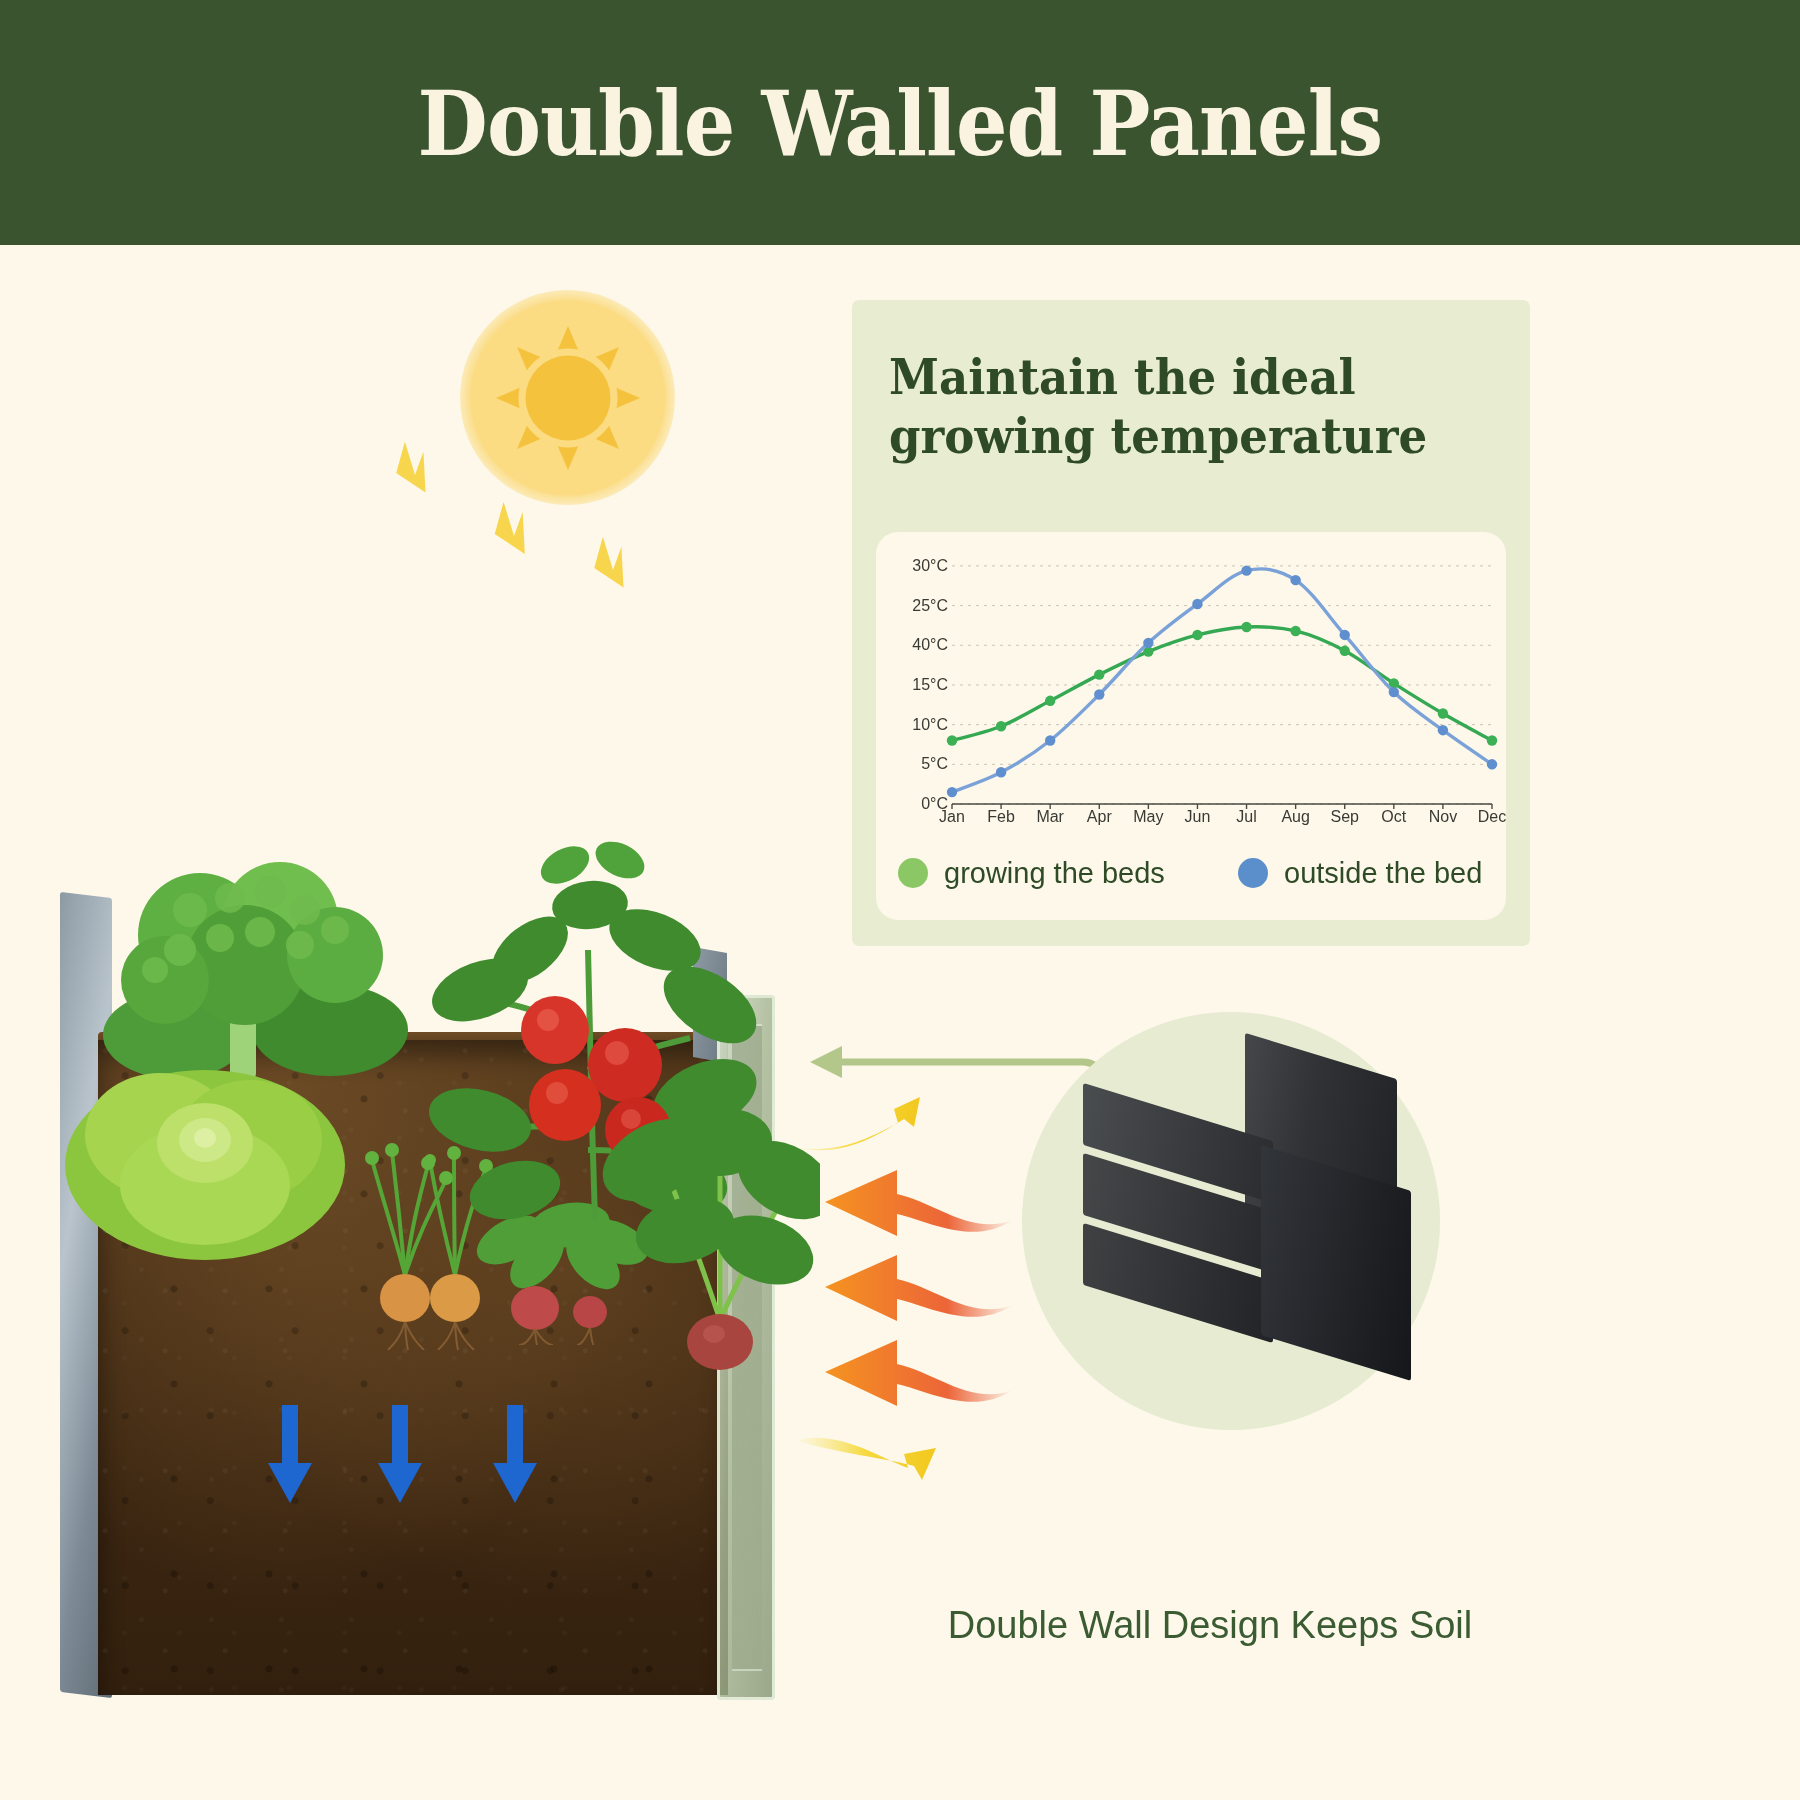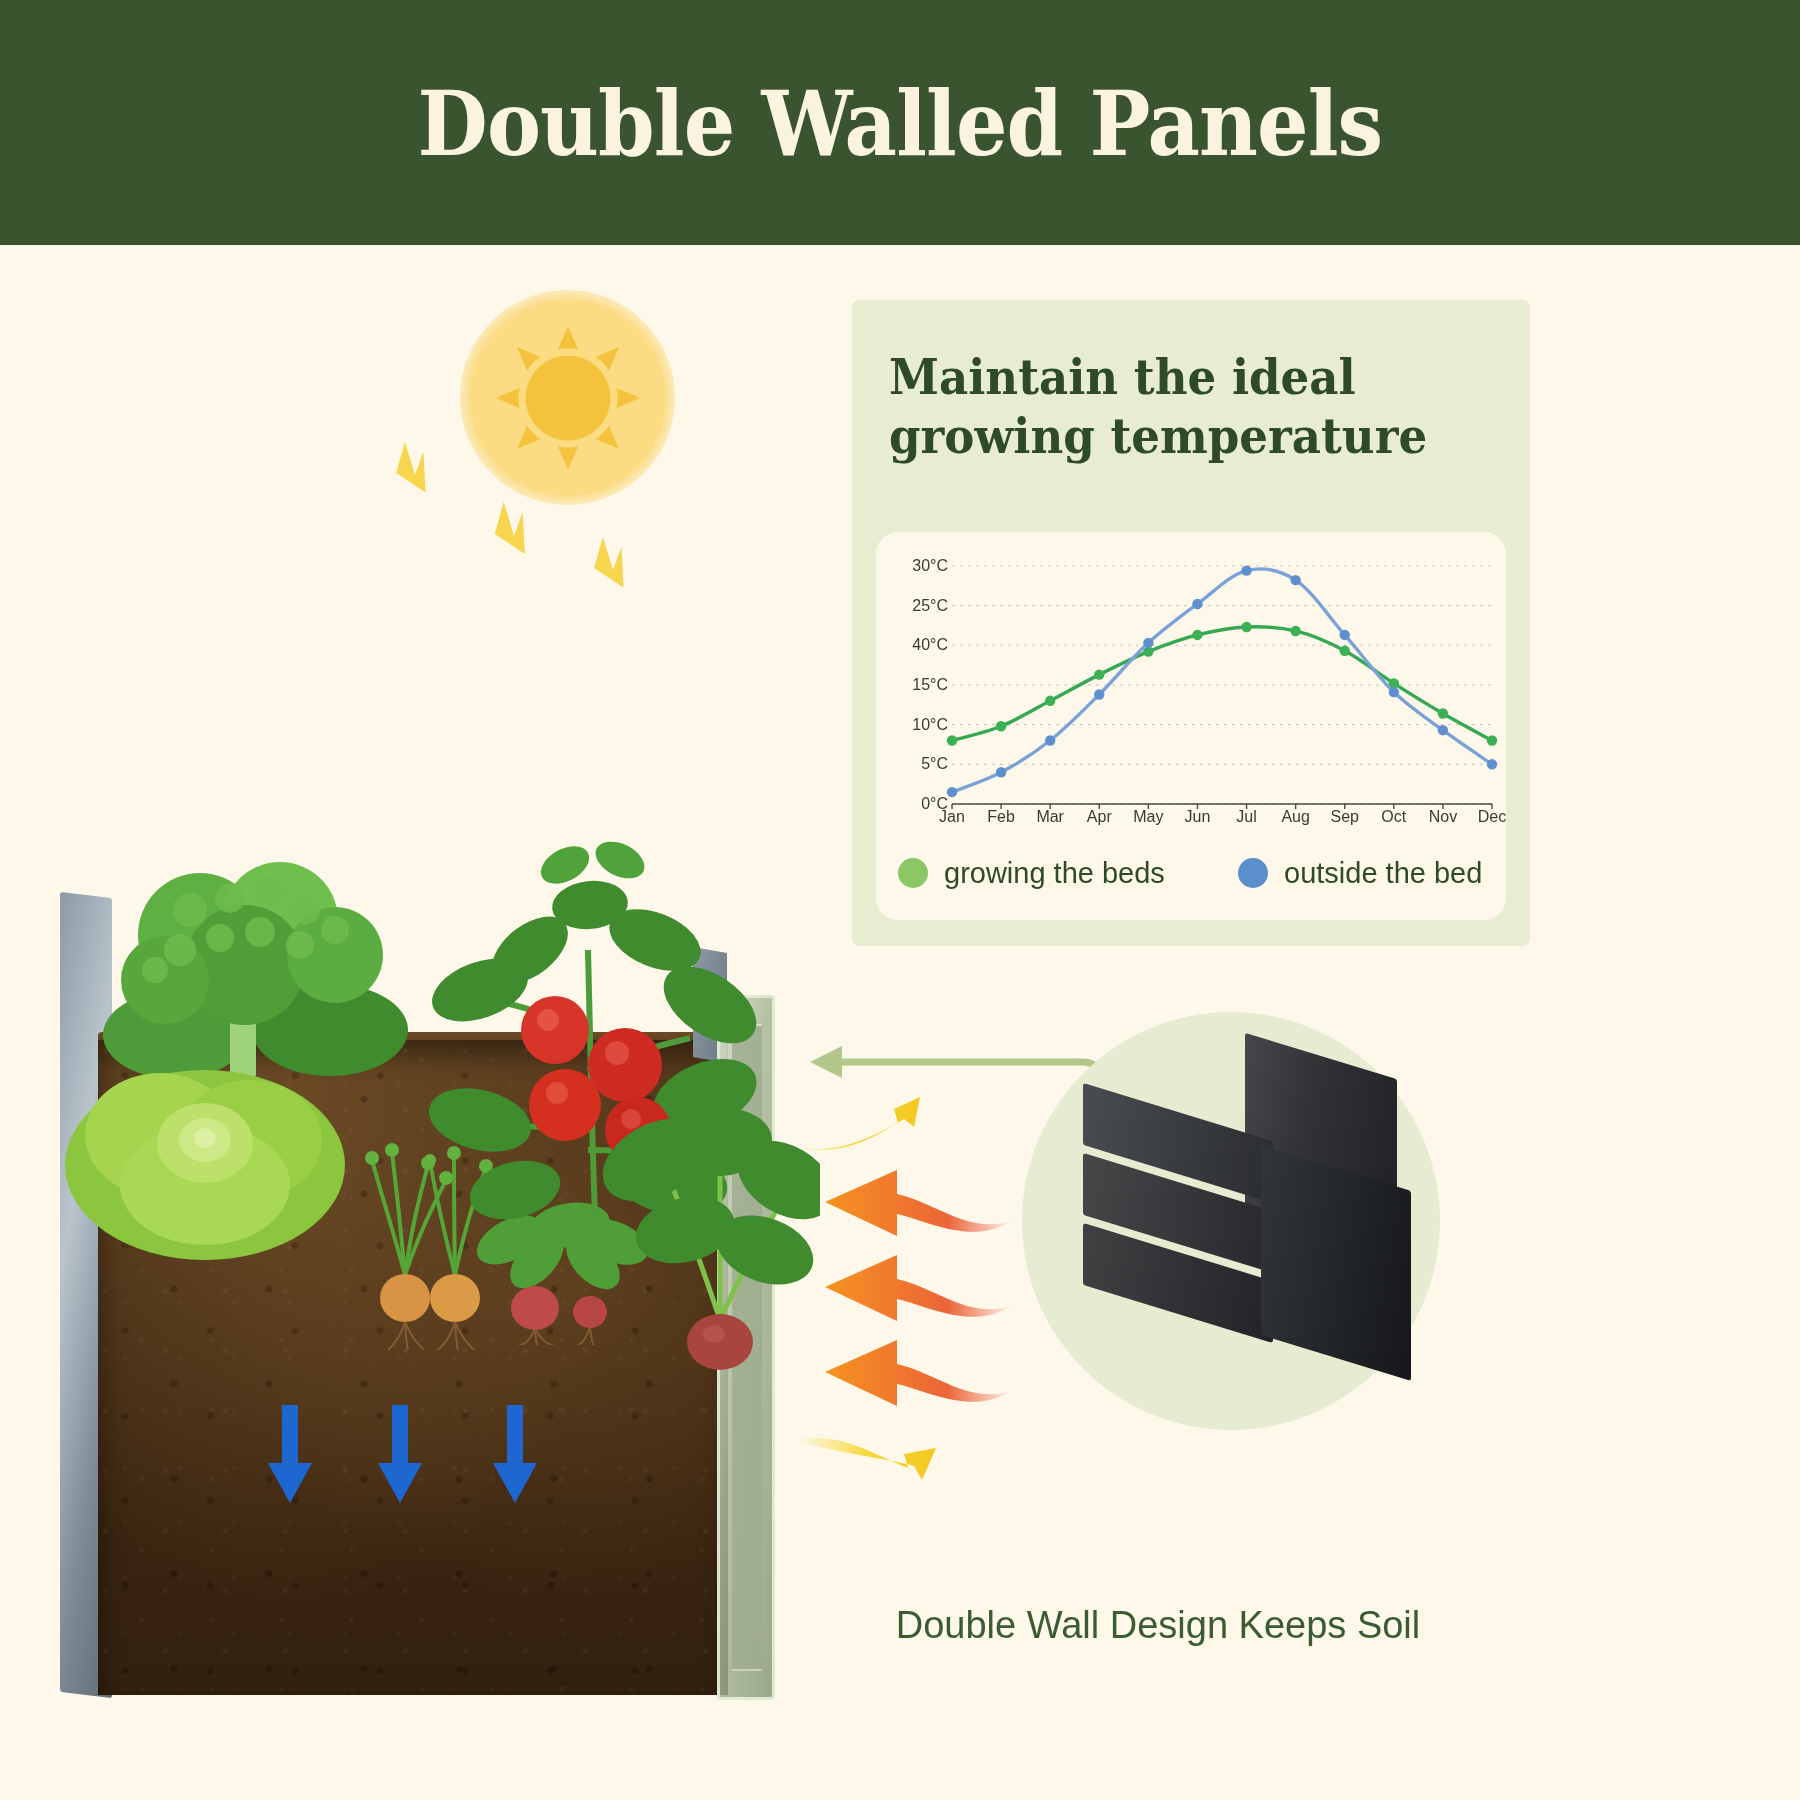--- a/index.html
+++ b/index.html
@@ -148,21 +148,21 @@
     position: absolute; left: 1022px; top: 1012px; width: 418px; height: 418px;
     background: #E6EBD1; border-radius: 50%;
   }
   .panel-art { position: absolute; left: 1065px; top: 1050px; width: 340px; height: 330px; }
   .pnl {
     position: absolute;
     background: linear-gradient(100deg,#45474A 0%, #303235 40%, #1E2023 100%);
     border-radius: 3px;
   }
   .caption {
-    position: absolute; left: 808px; top: 1600px; width: 700px;
+    position: absolute; left: 860px; top: 1600px; width: 700px;
     text-align: center; color: #3B5B32; font-size: 38px; line-height: 1.35;
   }
 
   .connector { position: absolute; left: 800px; top: 1020px; width: 320px; height: 300px; }
 </style>
 </head>
 <body>
 
 <div class="header">
   <div class="header-title">Double Walled Panels</div>

